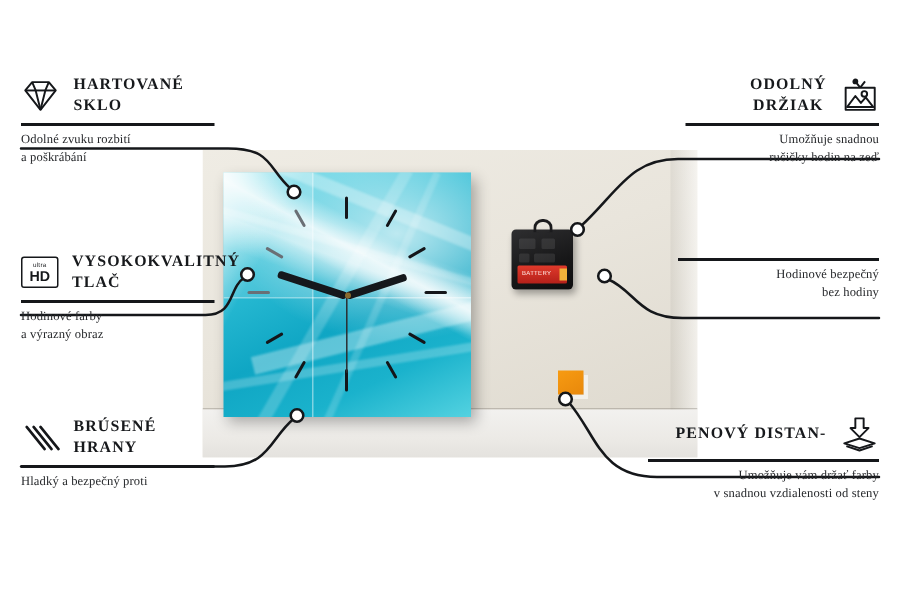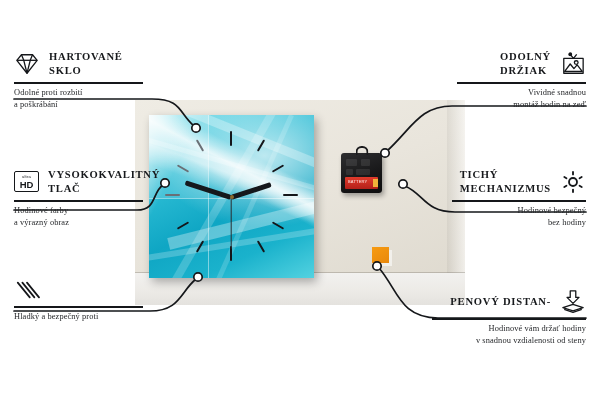--- a/index.html
+++ b/index.html
@@ -129,21 +129,21 @@
   .feature.right .head { justify-content: flex-end; }
   .titles {
     font-family: "Liberation Serif", serif;
     font-weight: 700;
     font-size: 10.6px;
     letter-spacing: 0.75px;
     color: #17191c;
     line-height: 1.32;
     text-transform: uppercase;
   }
-  .feature.right .titles { text-align: left; }
+  .feature.right .titles { text-align: center; }
   .rule {
     height: 1.6px; background: #15171a; margin-top: 4px;
   }
   .desc {
     font-family: "Liberation Serif", serif;
     font-size: 8.4px;
     color: #26282b;
     line-height: 1.42;
     margin-top: 3.5px;
     letter-spacing: .1px;
@@ -253,21 +253,21 @@
         </g>
           </svg>
       </span>
       <div class="titles">
         <div>HARTOVANÉ</div>
         <div>SKLO</div>
       </div>
     </div>
     <div class="rule" style="width:129px;"></div>
     <div class="desc">
-      <div>Odolné proti rozbití</div>
+      <div>Odolné zvuku rozbití</div>
       <div>a poškrábání</div>
     </div>
   </div>
 
   <div class="feature left" style="left:14px; top:168px; width:150px;">
     <div class="head">
       <span class="hdbox">
         <span class="u">ultra</span>
         <span class="h">HD</span>
       </span>
@@ -287,20 +287,24 @@
     <div class="head">
       <span class="ico">
         <svg viewBox="0 0 28 26">
             <g stroke="currentColor" stroke-width="1.9" stroke-linecap="round">
           <line x1="4" y1="5" x2="17" y2="21"></line>
               <line x1="9" y1="5" x2="22" y2="21"></line>
               <line x1="14" y1="5" x2="27" y2="21"></line>
         </g>
           </svg>
       </span>
+      <div class="titles">
+        <div>BRÚSENÉ</div>
+        <div>HRANY</div>
+      </div>
     </div>
     <div class="rule" style="width:129px;"></div>
     <div class="desc">
       <div>Hladký a bezpečný proti</div>
     </div>
   </div>
 
   <div class="feature right" style="left:441px; top:50px; width:145px;">
     <div class="head">
       <div class="titles">
@@ -314,62 +318,48 @@
           <path d="M14.5 7 L11 2.5 M14.5 7 L18 2.5"></path>
           <circle cx="11" cy="2.5" r="1.4" fill="currentColor"></circle>
           <path d="M5 21 L11 13 L15 18 L18.5 14 L24 21 Z"></path>
           <circle cx="17.5" cy="11.5" r="2"></circle>
         </g>
           </svg>
       </span>
     </div>
     <div class="rule" style="width:129px; margin-left:16px;"></div>
     <div class="desc">
-      <div>Vividné snadnou</div>
-      <div>montáž hodin na zeď</div>
+      <div>Umožňuje snadnou</div>
+      <div>ručičky hodin na zeď</div>
     </div>
   </div>
 
   <div class="feature right" style="left:436px; top:168px; width:150px;">
-    <div class="head">
-      <div class="titles">
-        <div>TICHÝ</div>
-        <div>MECHANIZMUS</div>
-      </div>
-      <span class="ico">
-        <svg viewBox="0 0 28 26">
-            <g fill="none" stroke="currentColor" stroke-width="2" stroke-linecap="round" stroke-linejoin="round">
-          <circle cx="14" cy="13" r="4.3"></circle>
-          <path d="M14 2.2 v2.6 M14 21.2 v2.6 M4.6 7.6 l2.3 1.3 M21.1 17.1 l2.3 1.3 M4.6 18.4 l2.3-1.3 M21.1 8.9 l2.3-1.3"></path>
-        </g>
-          </svg>
-      </span>
-    </div>
     <div class="rule" style="width:134px; margin-left:16px;"></div>
     <div class="desc">
       <div>Hodinové bezpečný</div>
       <div>bez hodiny</div>
     </div>
   </div>
 
-  <div class="feature right" style="left:416px; top:290px; width:170px;">
+  <div class="feature right" style="left:416px; top:278px; width:170px;">
     <div class="head">
       <div class="titles">
         <div>PENOVÝ DISTAN-</div>
       </div>
       <span class="ico">
         <svg viewBox="0 0 28 26">
             <g fill="none" stroke="currentColor" stroke-width="1.4" stroke-linejoin="round">
           <path d="M11 1 h6 v7 h3.5 L14 14.5 L7.5 8 H11 Z"></path>
           <path d="M14 15.5 L25 19 L14 22.5 L3 19 Z"></path>
           <path d="M4.5 21 L14 24.2 L23.5 21"></path>
         </g>
           </svg>
       </span>
     </div>
     <div class="rule" style="width:154px; margin-left:16px;"></div>
     <div class="desc">
-      <div>Hodinové vám držať hodiny</div>
+      <div>Umožňuje vám držať farby</div>
       <div>v snadnou vzdialenosti od steny</div>
     </div>
   </div>
 
 </div>
 
 </body></html>

